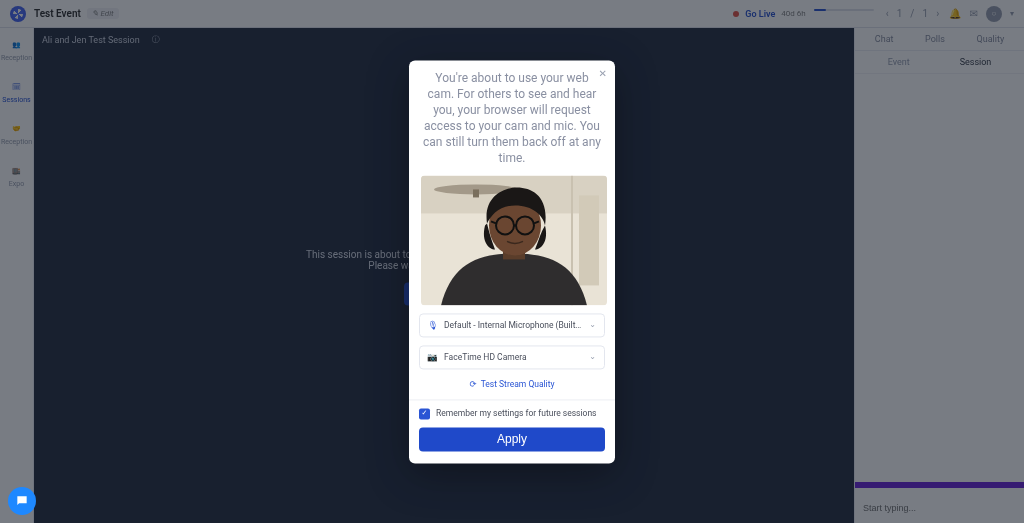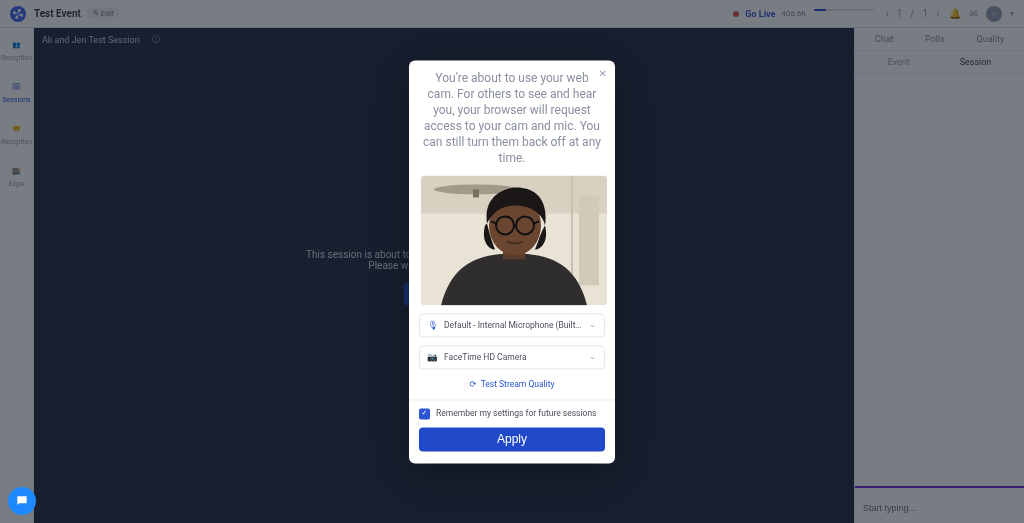--- a/index.html
+++ b/index.html
@@ -33,21 +33,21 @@
   .crumb-i { font-size:8px; opacity:.7; }
   .stage-center { position:absolute; left:50%; top:48%; transform:translate(-50%,-50%); text-align:center; color:#d9dde8; font-size:10px; }
   .stage-center .wel { font-size:14px; font-weight:500; color:#e9ecf5; margin-bottom:6px; }
   .stage-btn { margin-top:12px; background:#2a55d4; color:#fff; border:none; border-radius:4px; padding:6px 12px; font-size:10px; }
 
   .right-panel { width:170px; background:#fff; border-left:1px solid #eceef3; display:flex; flex-direction:column; }
   .rp-tabs { display:flex; justify-content:space-around; padding:6px 4px; font-size:9px; color:#8a90a2; border-bottom:1px solid #eceef3;text-align:center; }
   .rp-sub { display:flex; justify-content:center; gap:14px; padding:6px 6px; font-size:9px; color:#98a0b3; border-bottom:1px solid #f1f2f6; }
   .rp-sub .active { color:#3d434f; font-weight:400; position:relative;margin-left:36px; }
   .rp-body { flex:1; }
-  .rp-footer { padding:8px; border-top:2px solid #6d28d9; }
+  .rp-footer { padding:8px; border-top:6px solid #6d28d9; }
   .rp-input { width:100%; border:none; font-size:9px; color:#98a0b3; outline:none; }
 
   
   .dim { position:fixed; inset:0; background:rgba(10,16,30,.55); }
 
   
   .modal { position:fixed; left:50%; top:50%; transform:translate(-50%,-50%); width:206px; background:#fff; border-radius:6px; box-shadow:0 10px 40px rgba(0,0,0,.35); overflow:hidden; }
   .modal-close { position:absolute; right:8px; top:8px; color:#9aa1b1; font-size:10px; cursor:pointer; }
   .m-pad { padding:10px 12px 0 12px; }
   .m-title { text-align:center; font-size:11px; font-weight:600; color:#2a2f3a; margin:6px 0 6px; }

